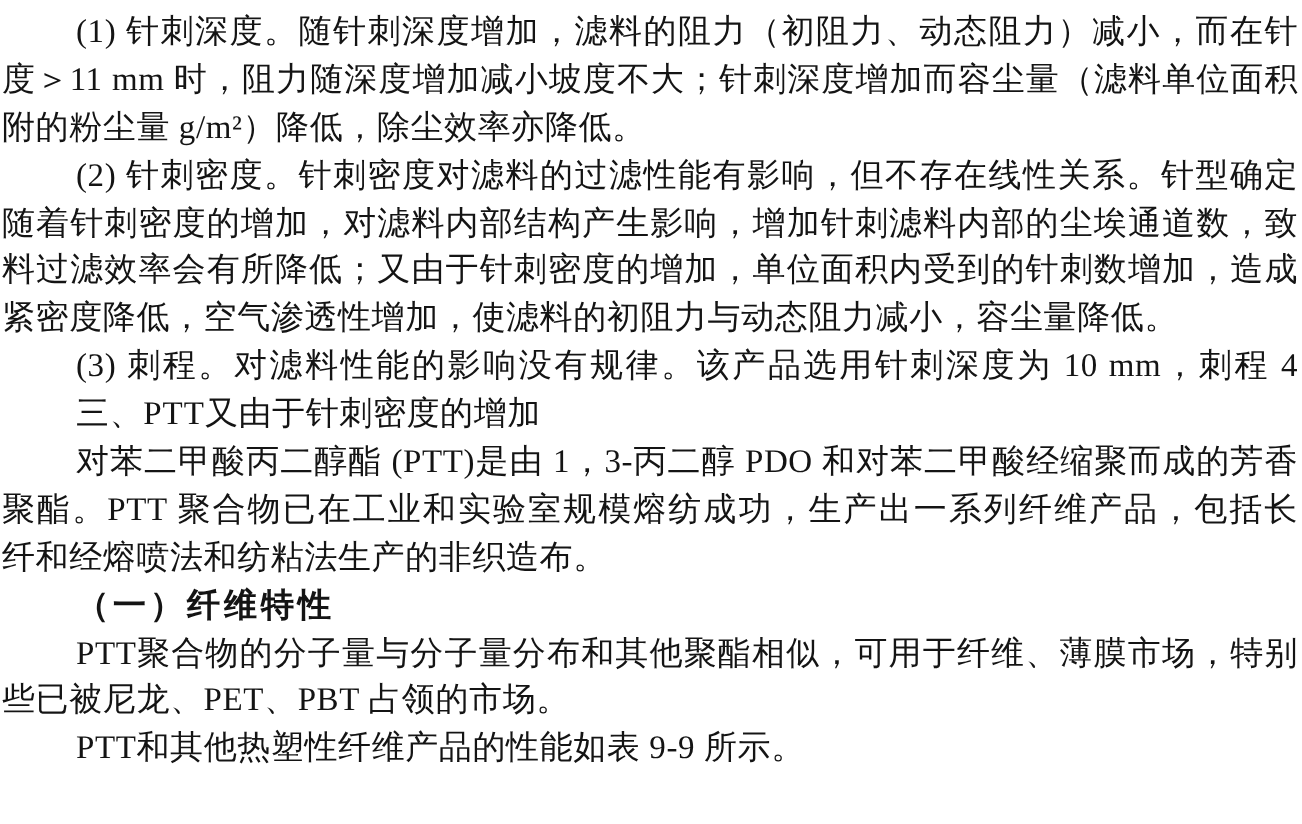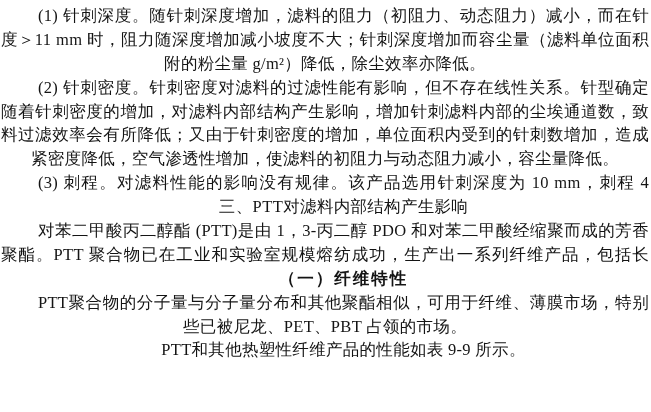--- a/index.html
+++ b/index.html
@@ -20,21 +20,21 @@
     padding: 4px 2px 0 1px;
     overflow: hidden;
   }
   .para {
     margin: 0;
     padding: 0;
   }
   .line {
     height: 23.9px;
     overflow: hidden;
-    text-align: center;
+    text-align: left;
     letter-spacing: 0.3px;
   }
   
   .fill {
     text-align: justify;
     text-align-last: justify;
   }
   
   .indent {
     text-indent: 37px;
@@ -64,26 +64,27 @@
     <div class="line fill">随着针刺密度的增加，对滤料内部结构产生影响，增加针刺滤料内部的尘埃通道数，致使滤</div>
     <div class="line fill">料过滤效率会有所降低；又由于针刺密度的增加，单位面积内受到的针刺数增加，造成织物</div>
     <div class="line">紧密度降低，空气渗透性增加，使滤料的初阻力与动态阻力减小，容尘量降低。</div>
   </div>
 
   <div class="para">
     <div class="line fill indent">(3) 刺程。对滤料性能的影响没有规律。该产品选用针刺深度为 10 mm，刺程 4 mm，针</div>
   </div>
 
   <div class="para">
-    <div class="line indent heading"><span>三、</span><b>PTT</b><span>对滤料内部结构产生影响</span></div>
+    <div class="line indent heading"><span>三、</span><b>PTT</b><span>又由于针刺密度的增加</span></div>
   </div>
 
   <div class="para">
     <div class="line fill indent">对苯二甲酸丙二醇酯 (PTT)是由 1，3-丙二醇 PDO 和对苯二甲酸经缩聚而成的芳香族</div>
     <div class="line fill">聚酯。PTT 聚合物已在工业和实验室规模熔纺成功，生产出一系列纤维产品，包括长丝、短</div>
+    <div class="line">纤和经熔喷法和纺粘法生产的非织造布。</div>
   </div>
 
   <div class="para">
     <div class="line indent subheading">（一）纤维特性</div>
   </div>
 
   <div class="para">
     <div class="line fill indent">PTT聚合物的分子量与分子量分布和其他聚酯相似，可用于纤维、薄膜市场，特别是那</div>
     <div class="line">些已被尼龙、PET、PBT 占领的市场。</div>
   </div>

